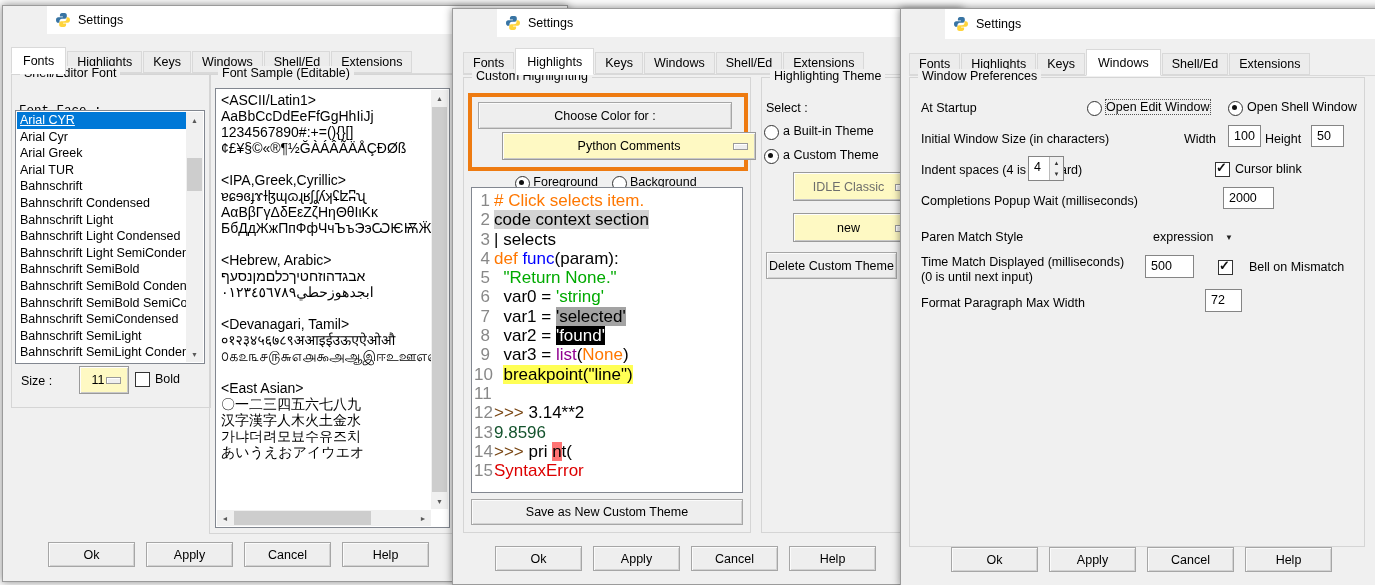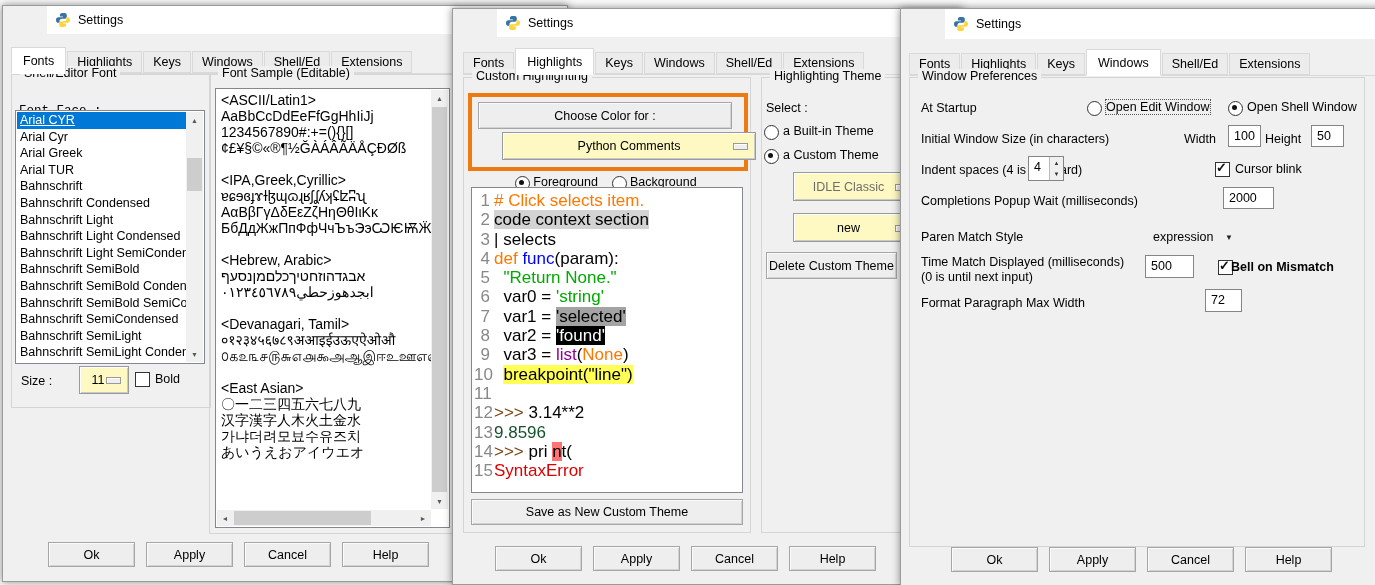--- a/index.html
+++ b/index.html
@@ -329,21 +329,21 @@
   <div class="label" style="left:20px;top:221px;">Paren Match Style</div>
   <div class="label" style="left:252px;top:221px;">expression</div>
   <span class="down-arrow" style="left:324px;top:224px;">▼</span>
 
   <div class="label" style="left:20px;top:246px;">Time Match Displayed (milliseconds)</div>
   <div class="label" style="left:20px;top:261px;">(0 is until next input)</div>
   <div class="tinput" style="left:244px;top:246px;width:42px;height:21px;">500</div>
   <span class="cb" style="left:317px;top:251px;">
       <span class="mark">✓</span>
     </span>
-  <div class="label" style="left:330px;top:251px;font-weight:bold;">Bell on Mismatch</div>
+  <div class="label" style="left:348px;top:251px;">Bell on Mismatch</div>
 
   <div class="label" style="left:20px;top:287px;">Format Paragraph Max Width</div>
   <div class="tinput" style="left:304px;top:280px;width:30px;height:21px;">72</div>
 
   <div class="btnrow" style="left:50px;top:538px;">
       <div class="btn">Ok</div>
       <div class="btn">Apply</div>
       <div class="btn">Cancel</div>
       <div class="btn">Help</div>
     </div>

